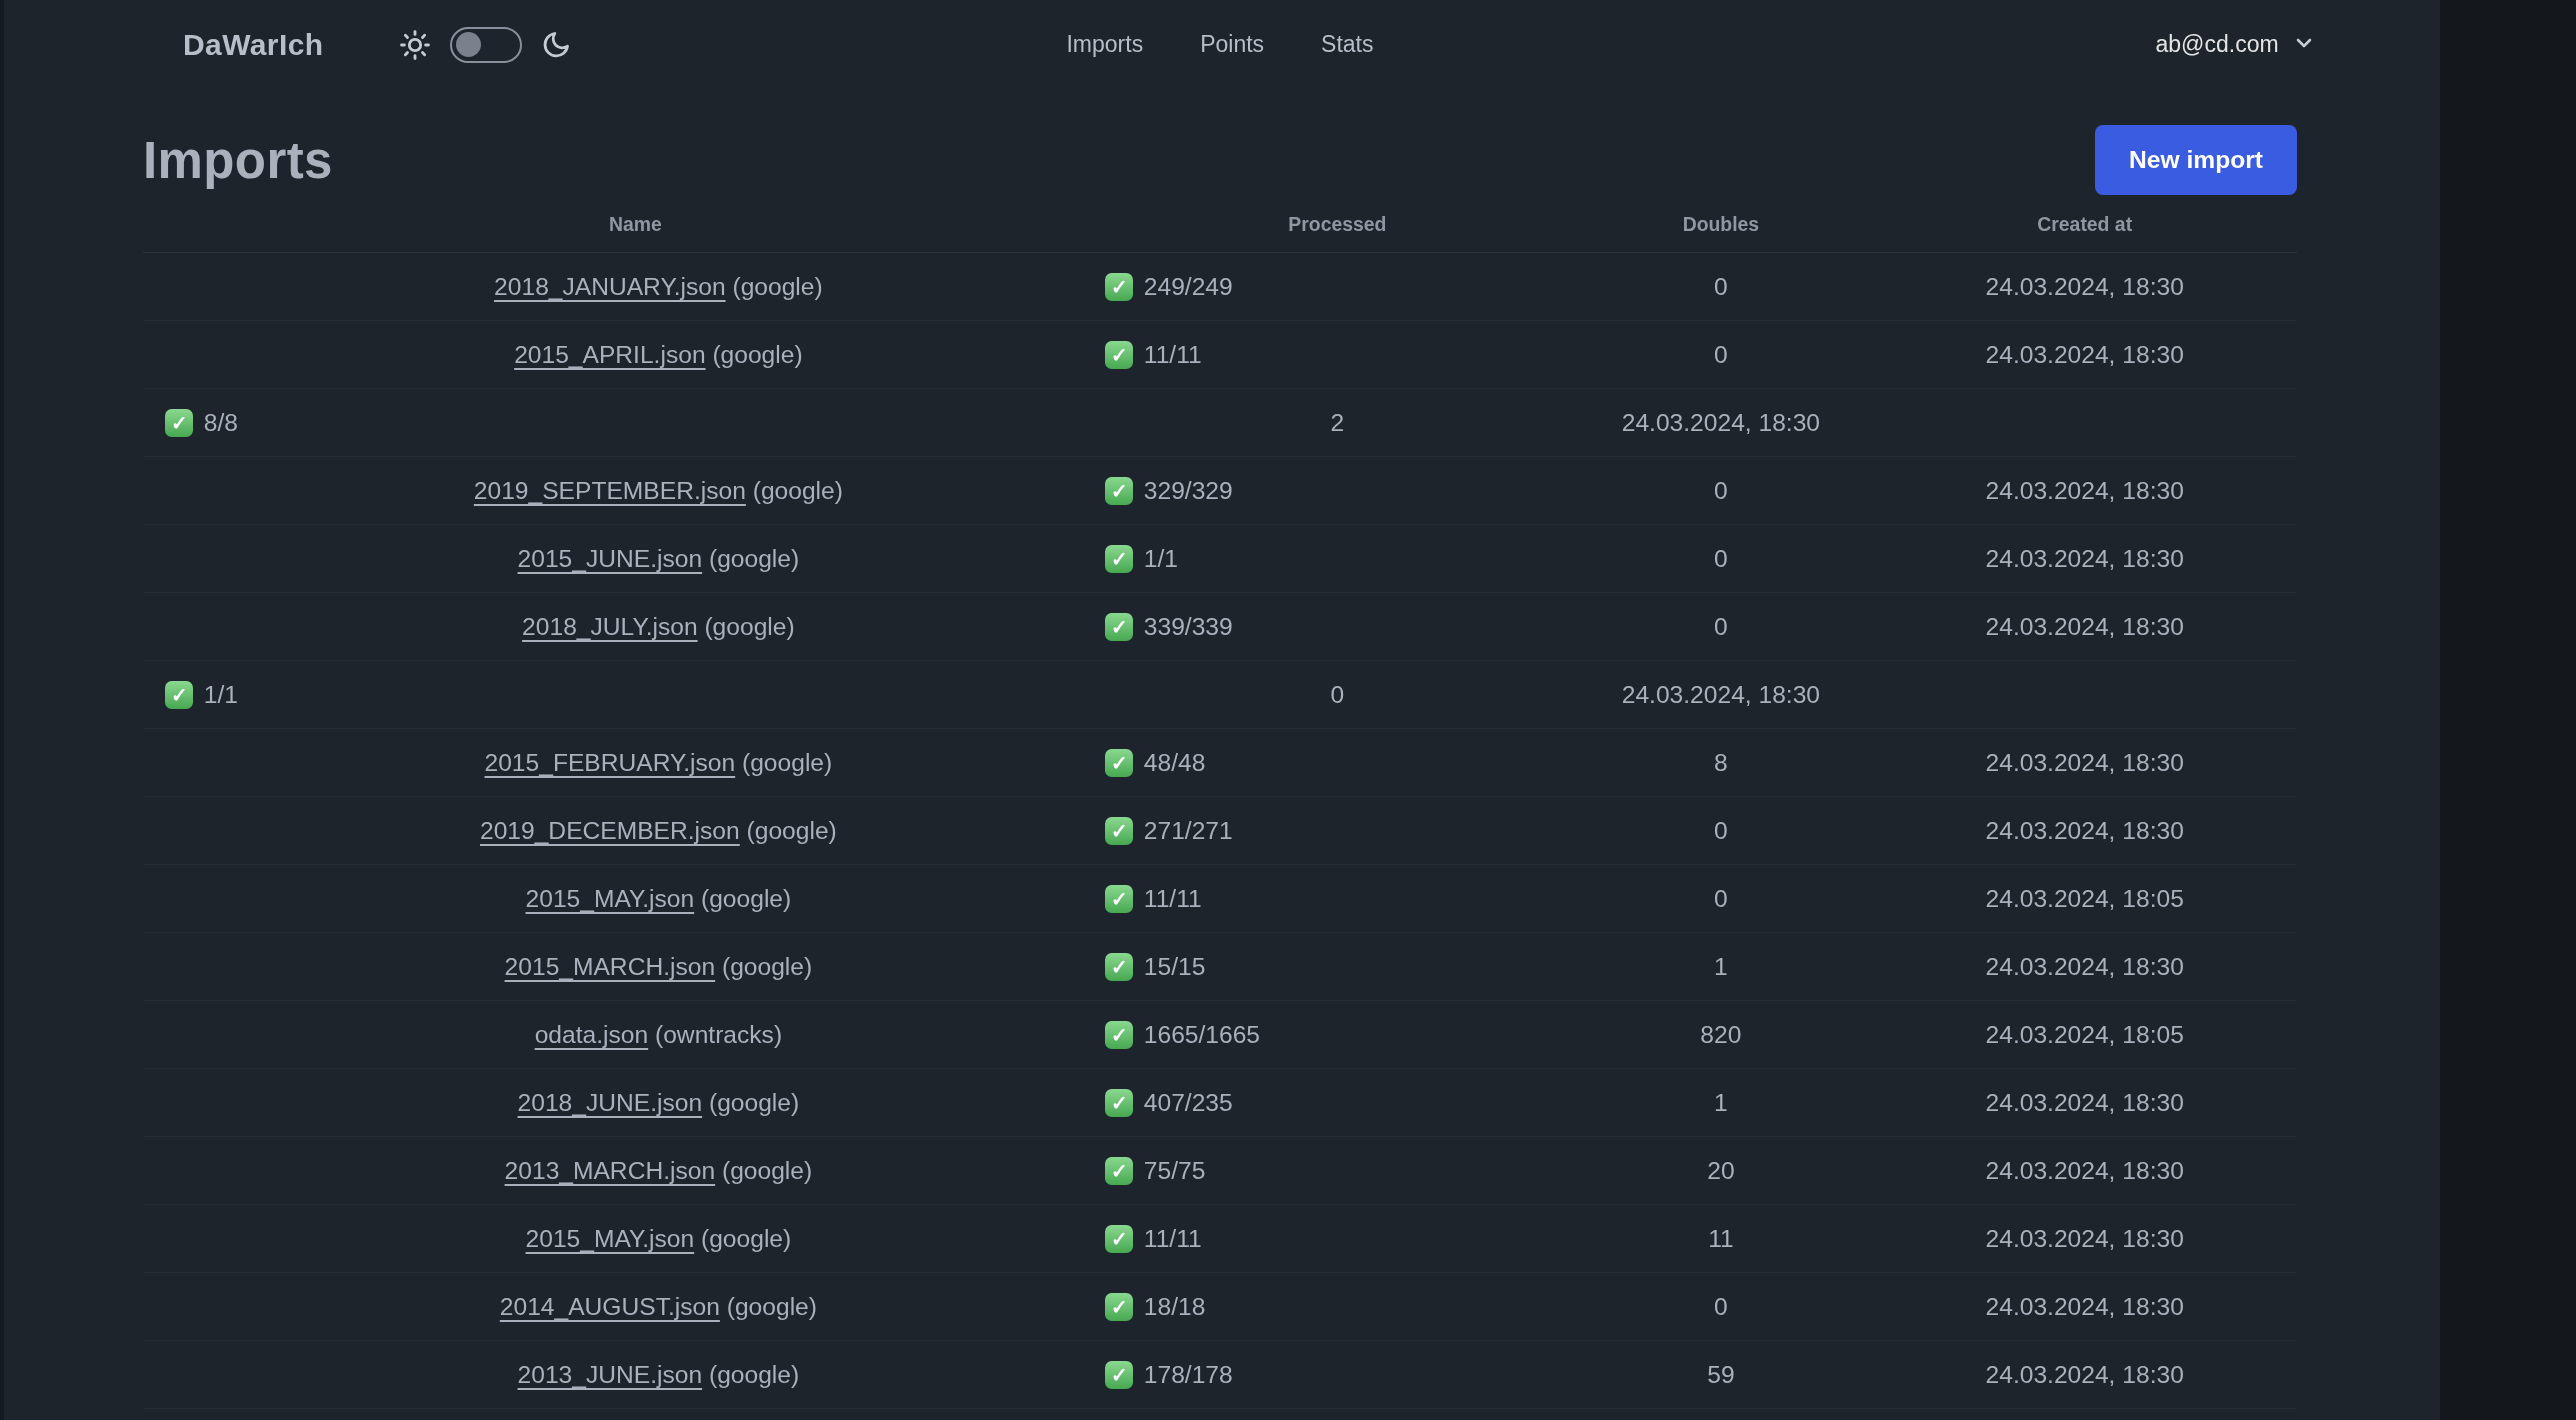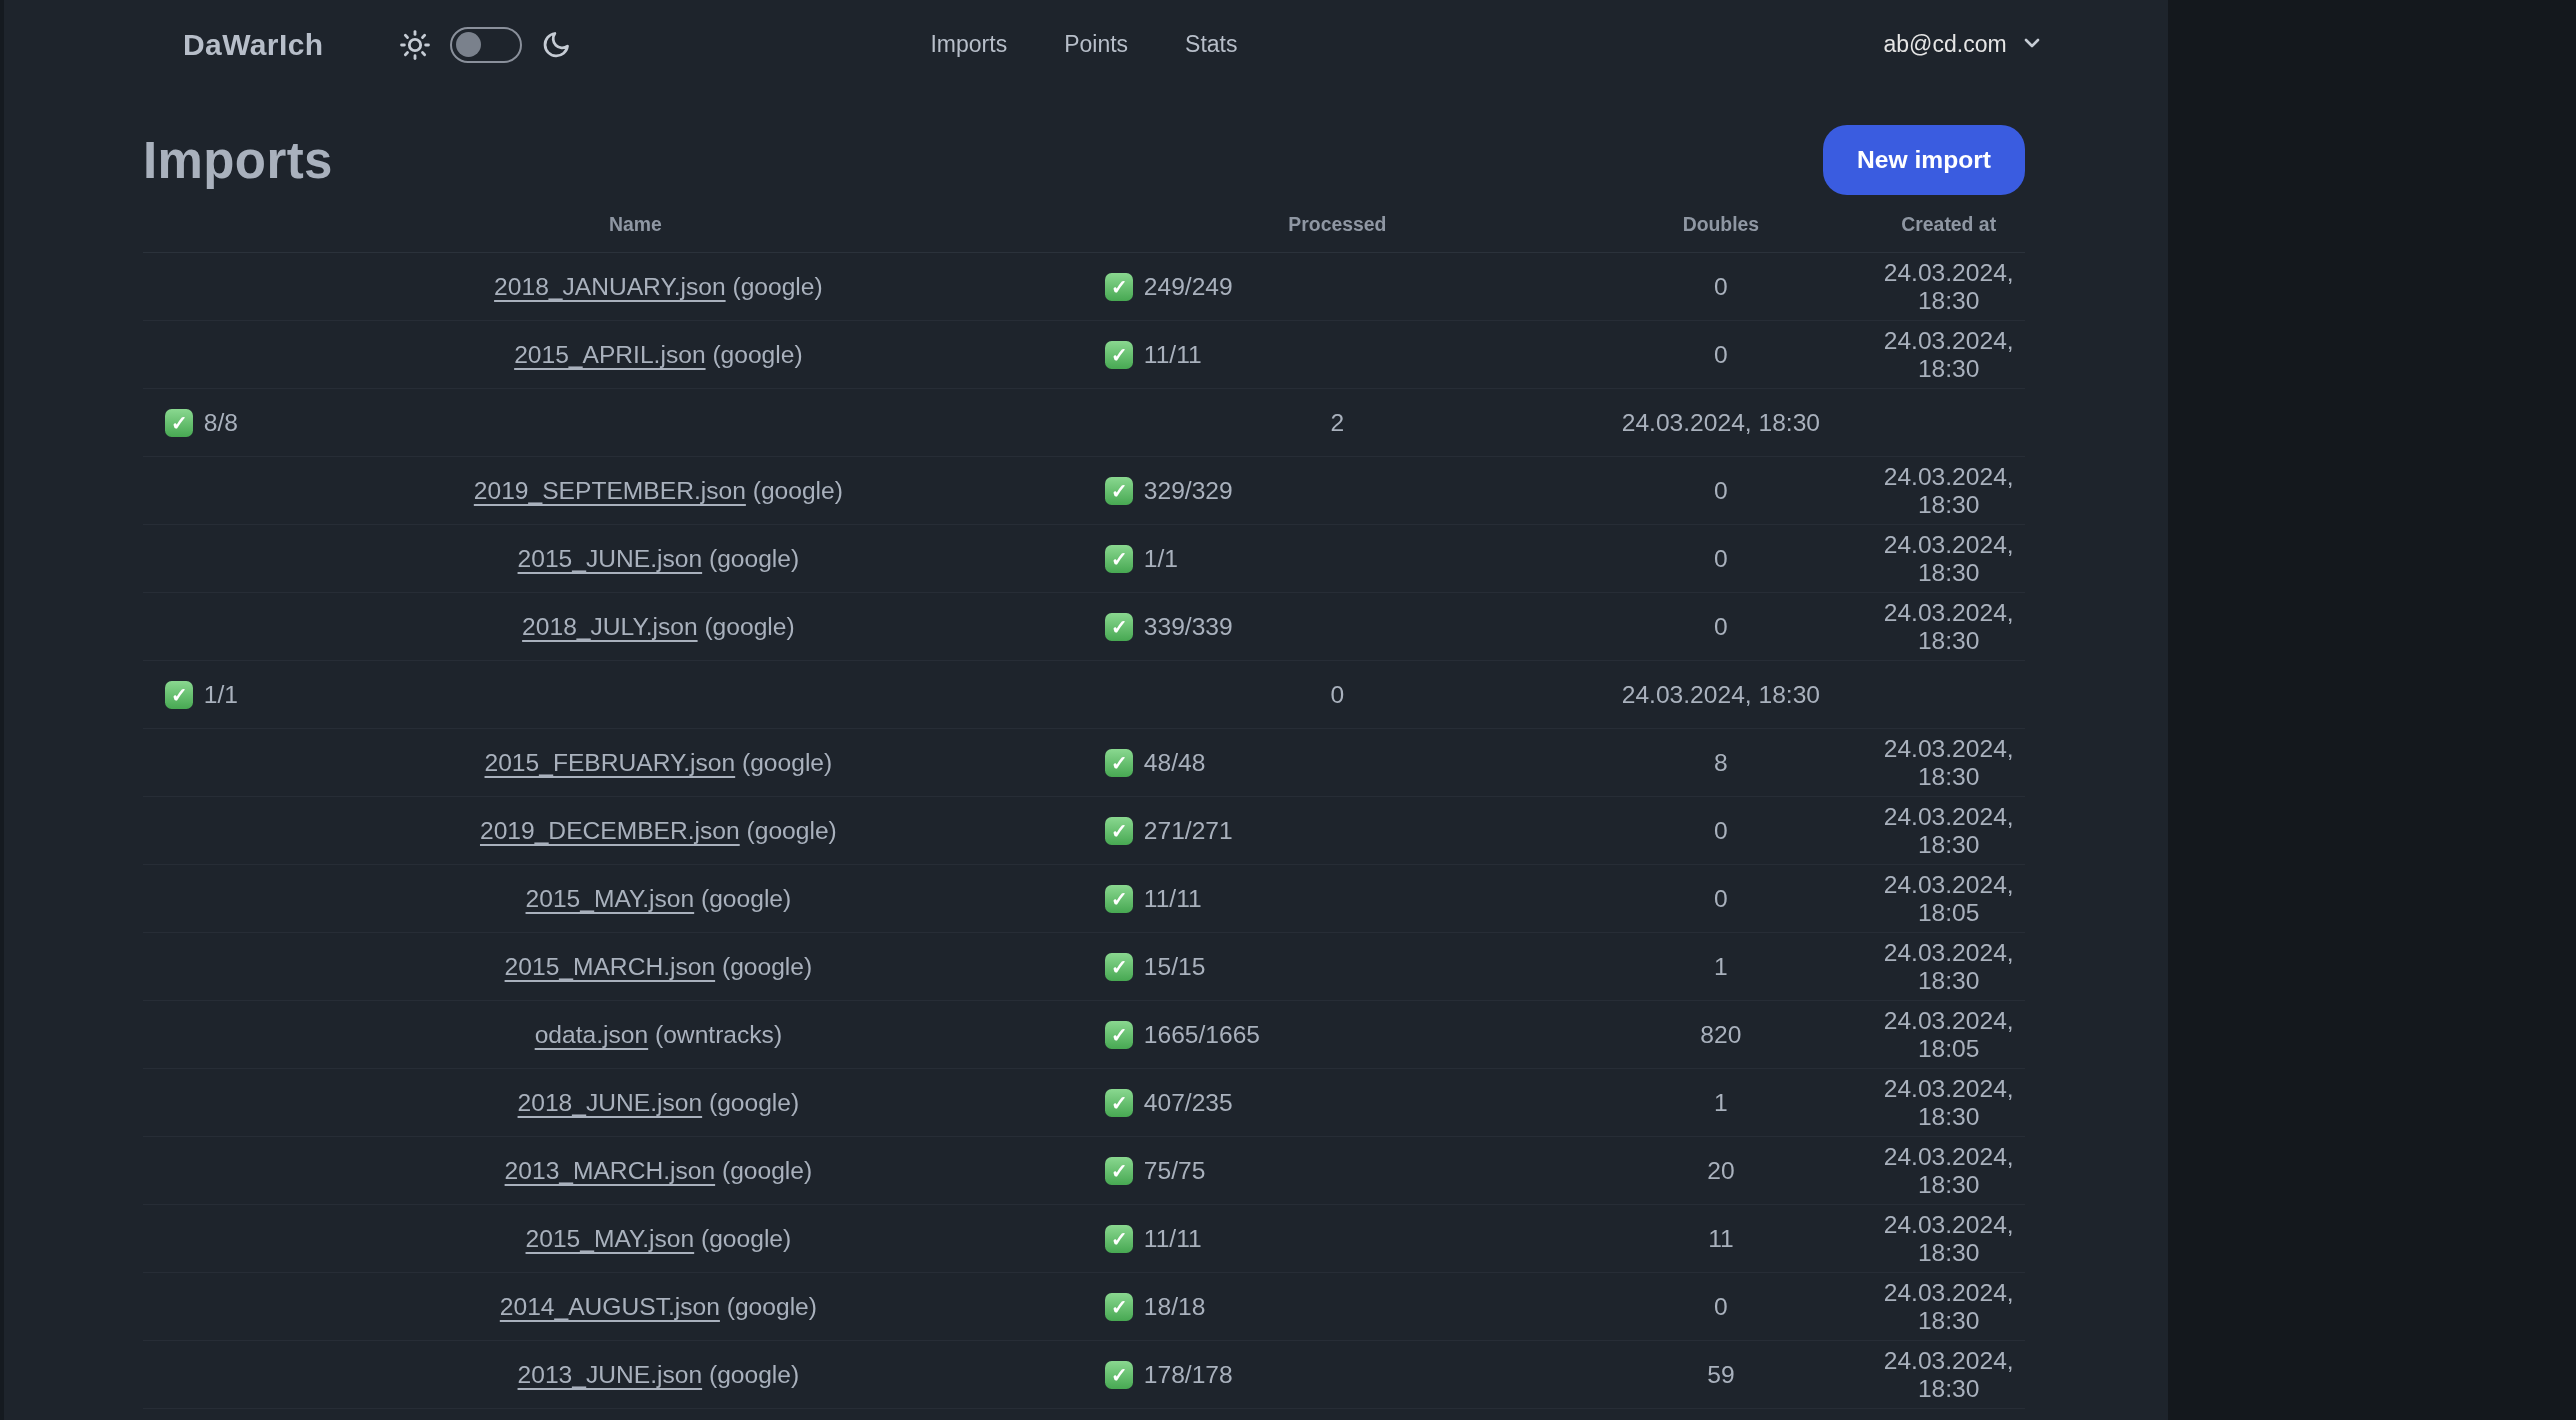--- a/index.html
+++ b/index.html
@@ -1,17 +1,17 @@
 <!DOCTYPE html>
 <html style="font-size:12px"><head>
 <meta charset="utf-8">
 <style>
   html,body { margin:0; padding:0; background:#14181d; }
   .page {
-    position:relative; width:2168px; height:1421px; overflow:hidden;
+    position:relative; width:2440px; height:1421px; overflow:hidden;
     background:#1e242c; color:#a9b1bd;
     font-family:"Liberation Sans", sans-serif;
   }
   .edge-left { position:absolute; left:0; top:0; width:3.7px; height:100%; background:#151a20; }
 
   
   .topbar { position:relative; height:89px; display:flex; align-items:center; }
   .logo { margin-left:183px; font-size:30px; font-weight:700; color:#b7bec9; letter-spacing:0.4px; cursor:pointer; }
   .theme-toggle { display:flex; align-items:center; gap:18px; margin-left:75px; }
   .icon-sun svg, .icon-moon svg { display:block; }
@@ -26,21 +26,21 @@
   .nav { position:absolute; left:50%; transform:translateX(-50%); display:flex; gap:57px; }
   .nav a { font-size:23px; color:#b7bec9; text-decoration:none; cursor:pointer; }
   .account { position:absolute; right:124px; display:flex; align-items:center; gap:13.4px; cursor:pointer; }
   .account-email { font-size:23px; color:#e5e5e5; }
 
   
   .content { padding:0 143px; }
   .title-row { display:flex; justify-content:space-between; align-items:center; margin-top:36px; height:70px; }
   .page-title { margin:0; font-size:51px; font-weight:700; color:#a9b1bd; letter-spacing:0.4px; }
   .btn-primary {
-    height:70px; padding:0 34px; border:none; border-radius:24px;
+    height:70px; padding:0 34px; border:none; border-radius:8px;
     background:#3a5ce0; color:#ffffff; font-size:24.6px; font-weight:600;
     font-family:"Liberation Sans", sans-serif; cursor:pointer;
   }
 
   
   .table { margin-top:2.2px; }
   .thead, .row {
     display:grid; grid-template-columns:940px 464px 303px auto;
     align-items:center; padding-left:22.4px;text-align:center;
   }

